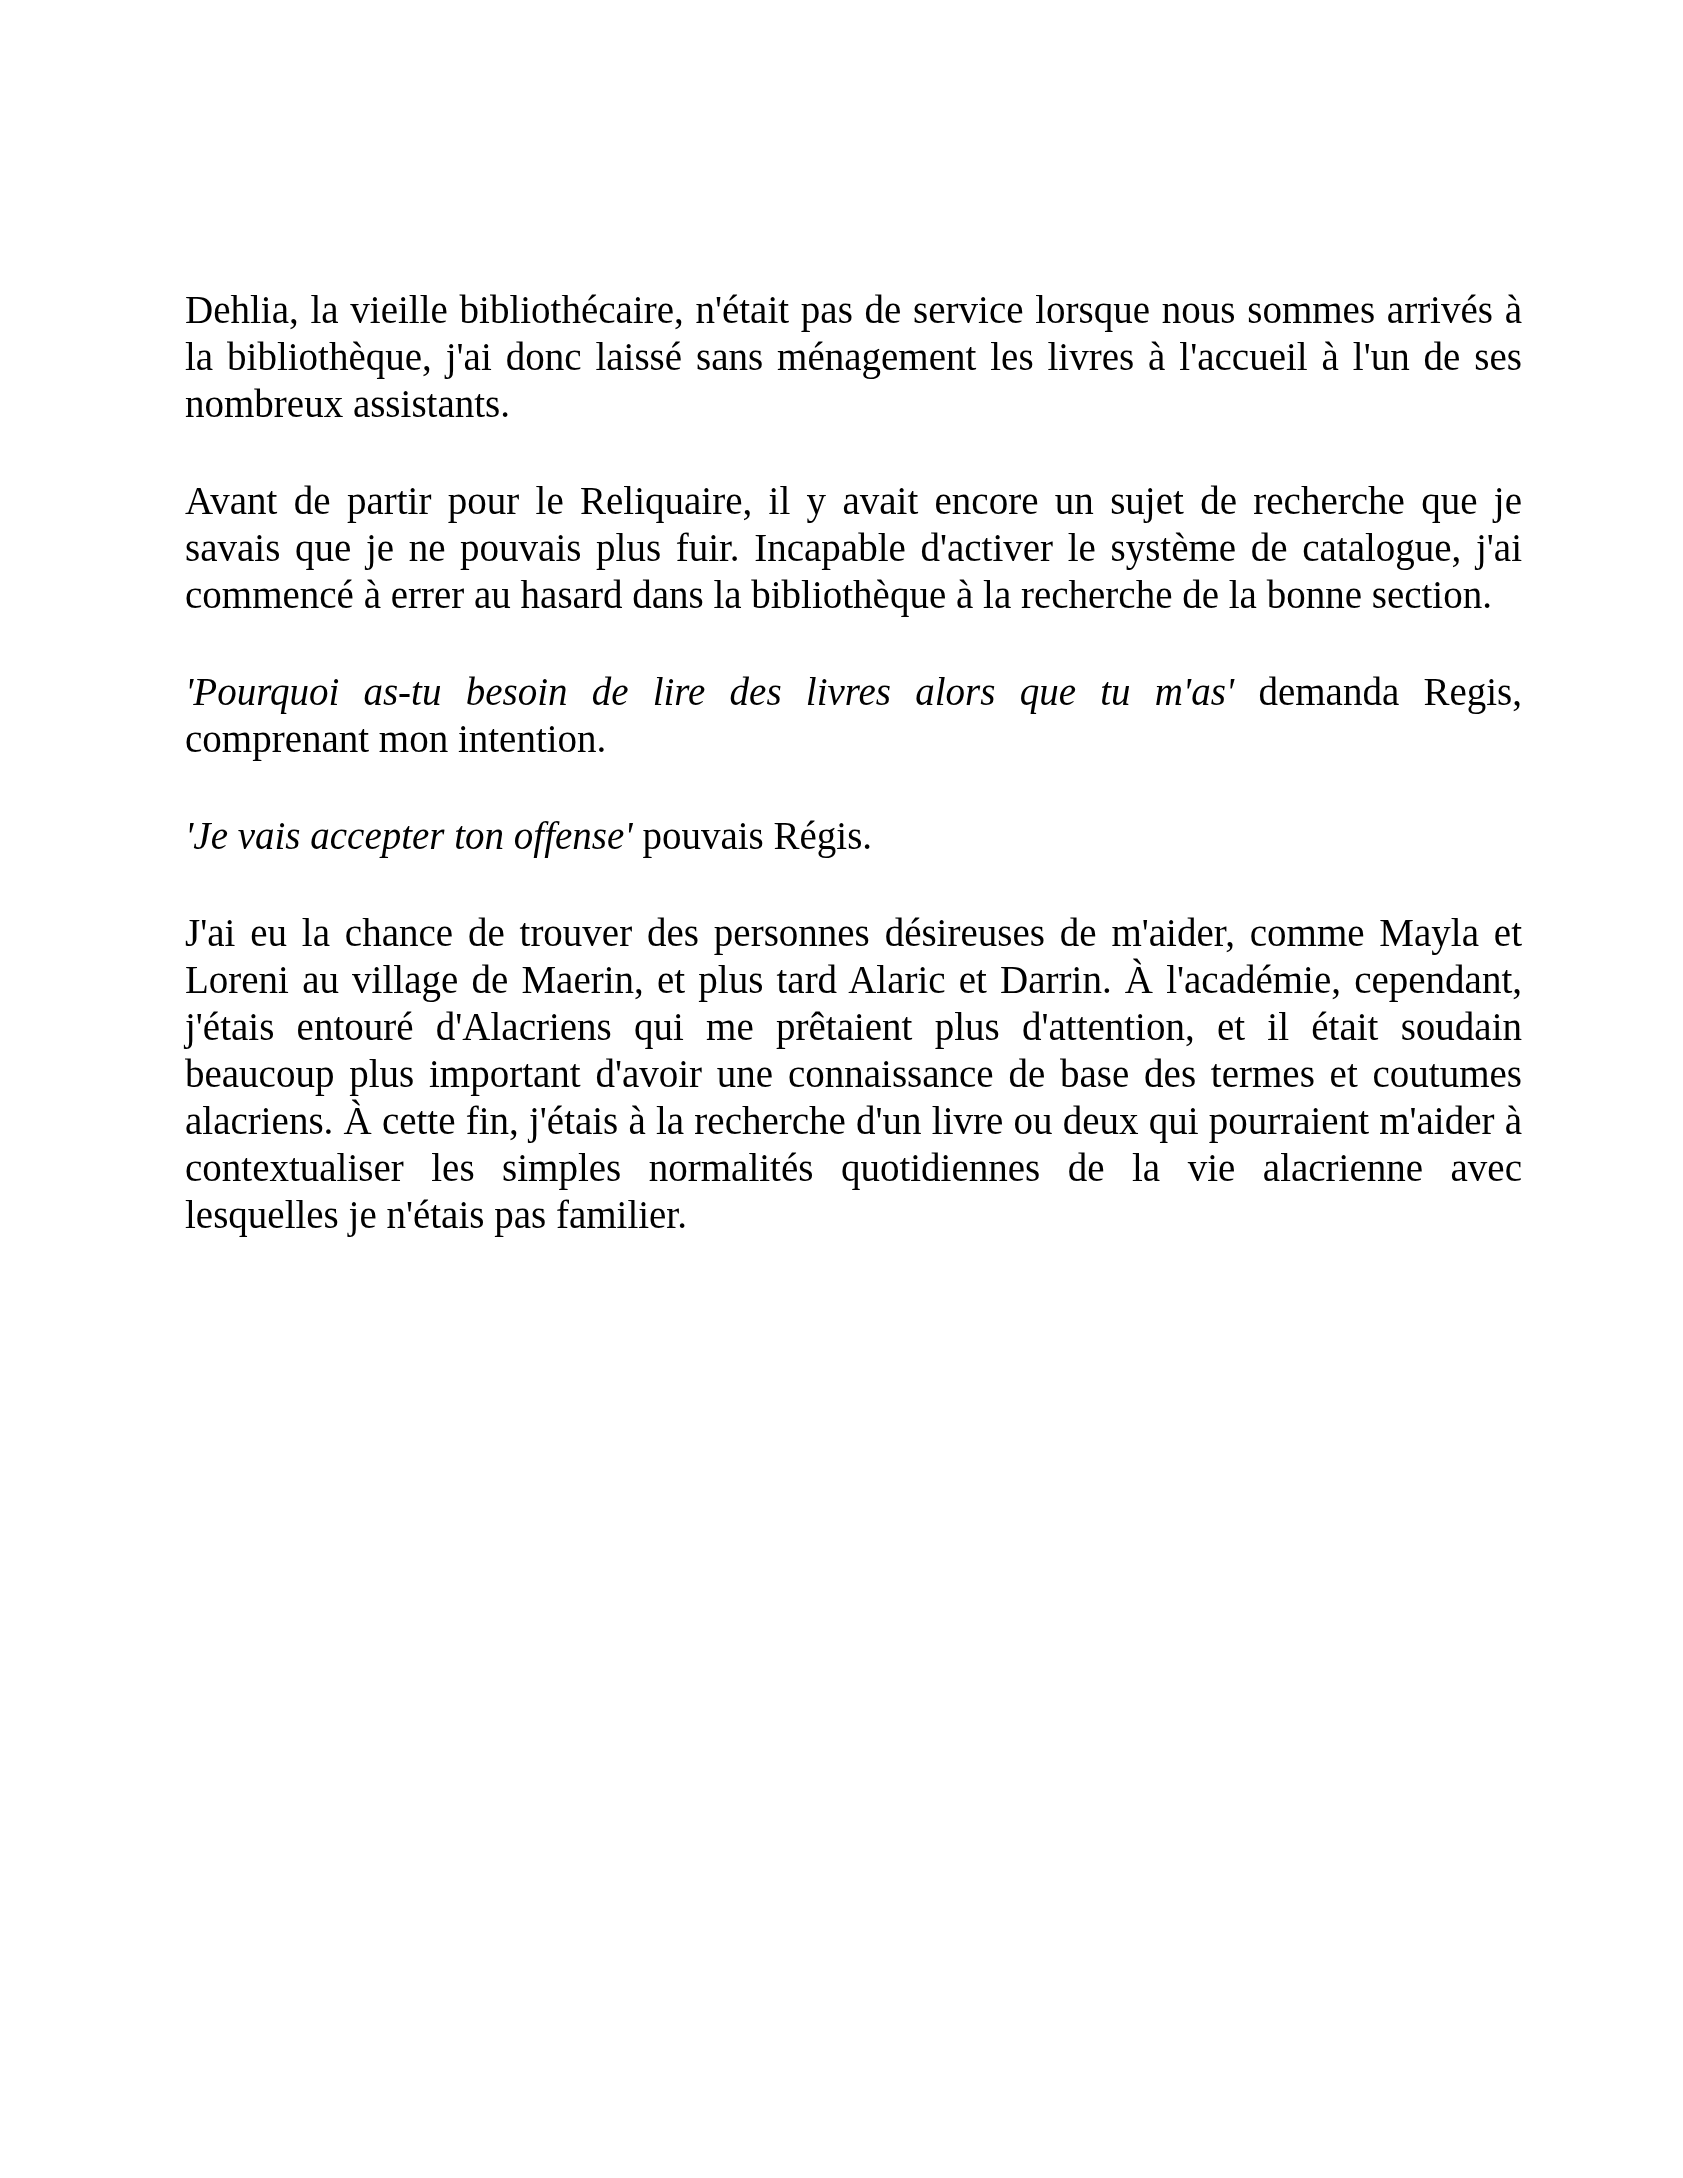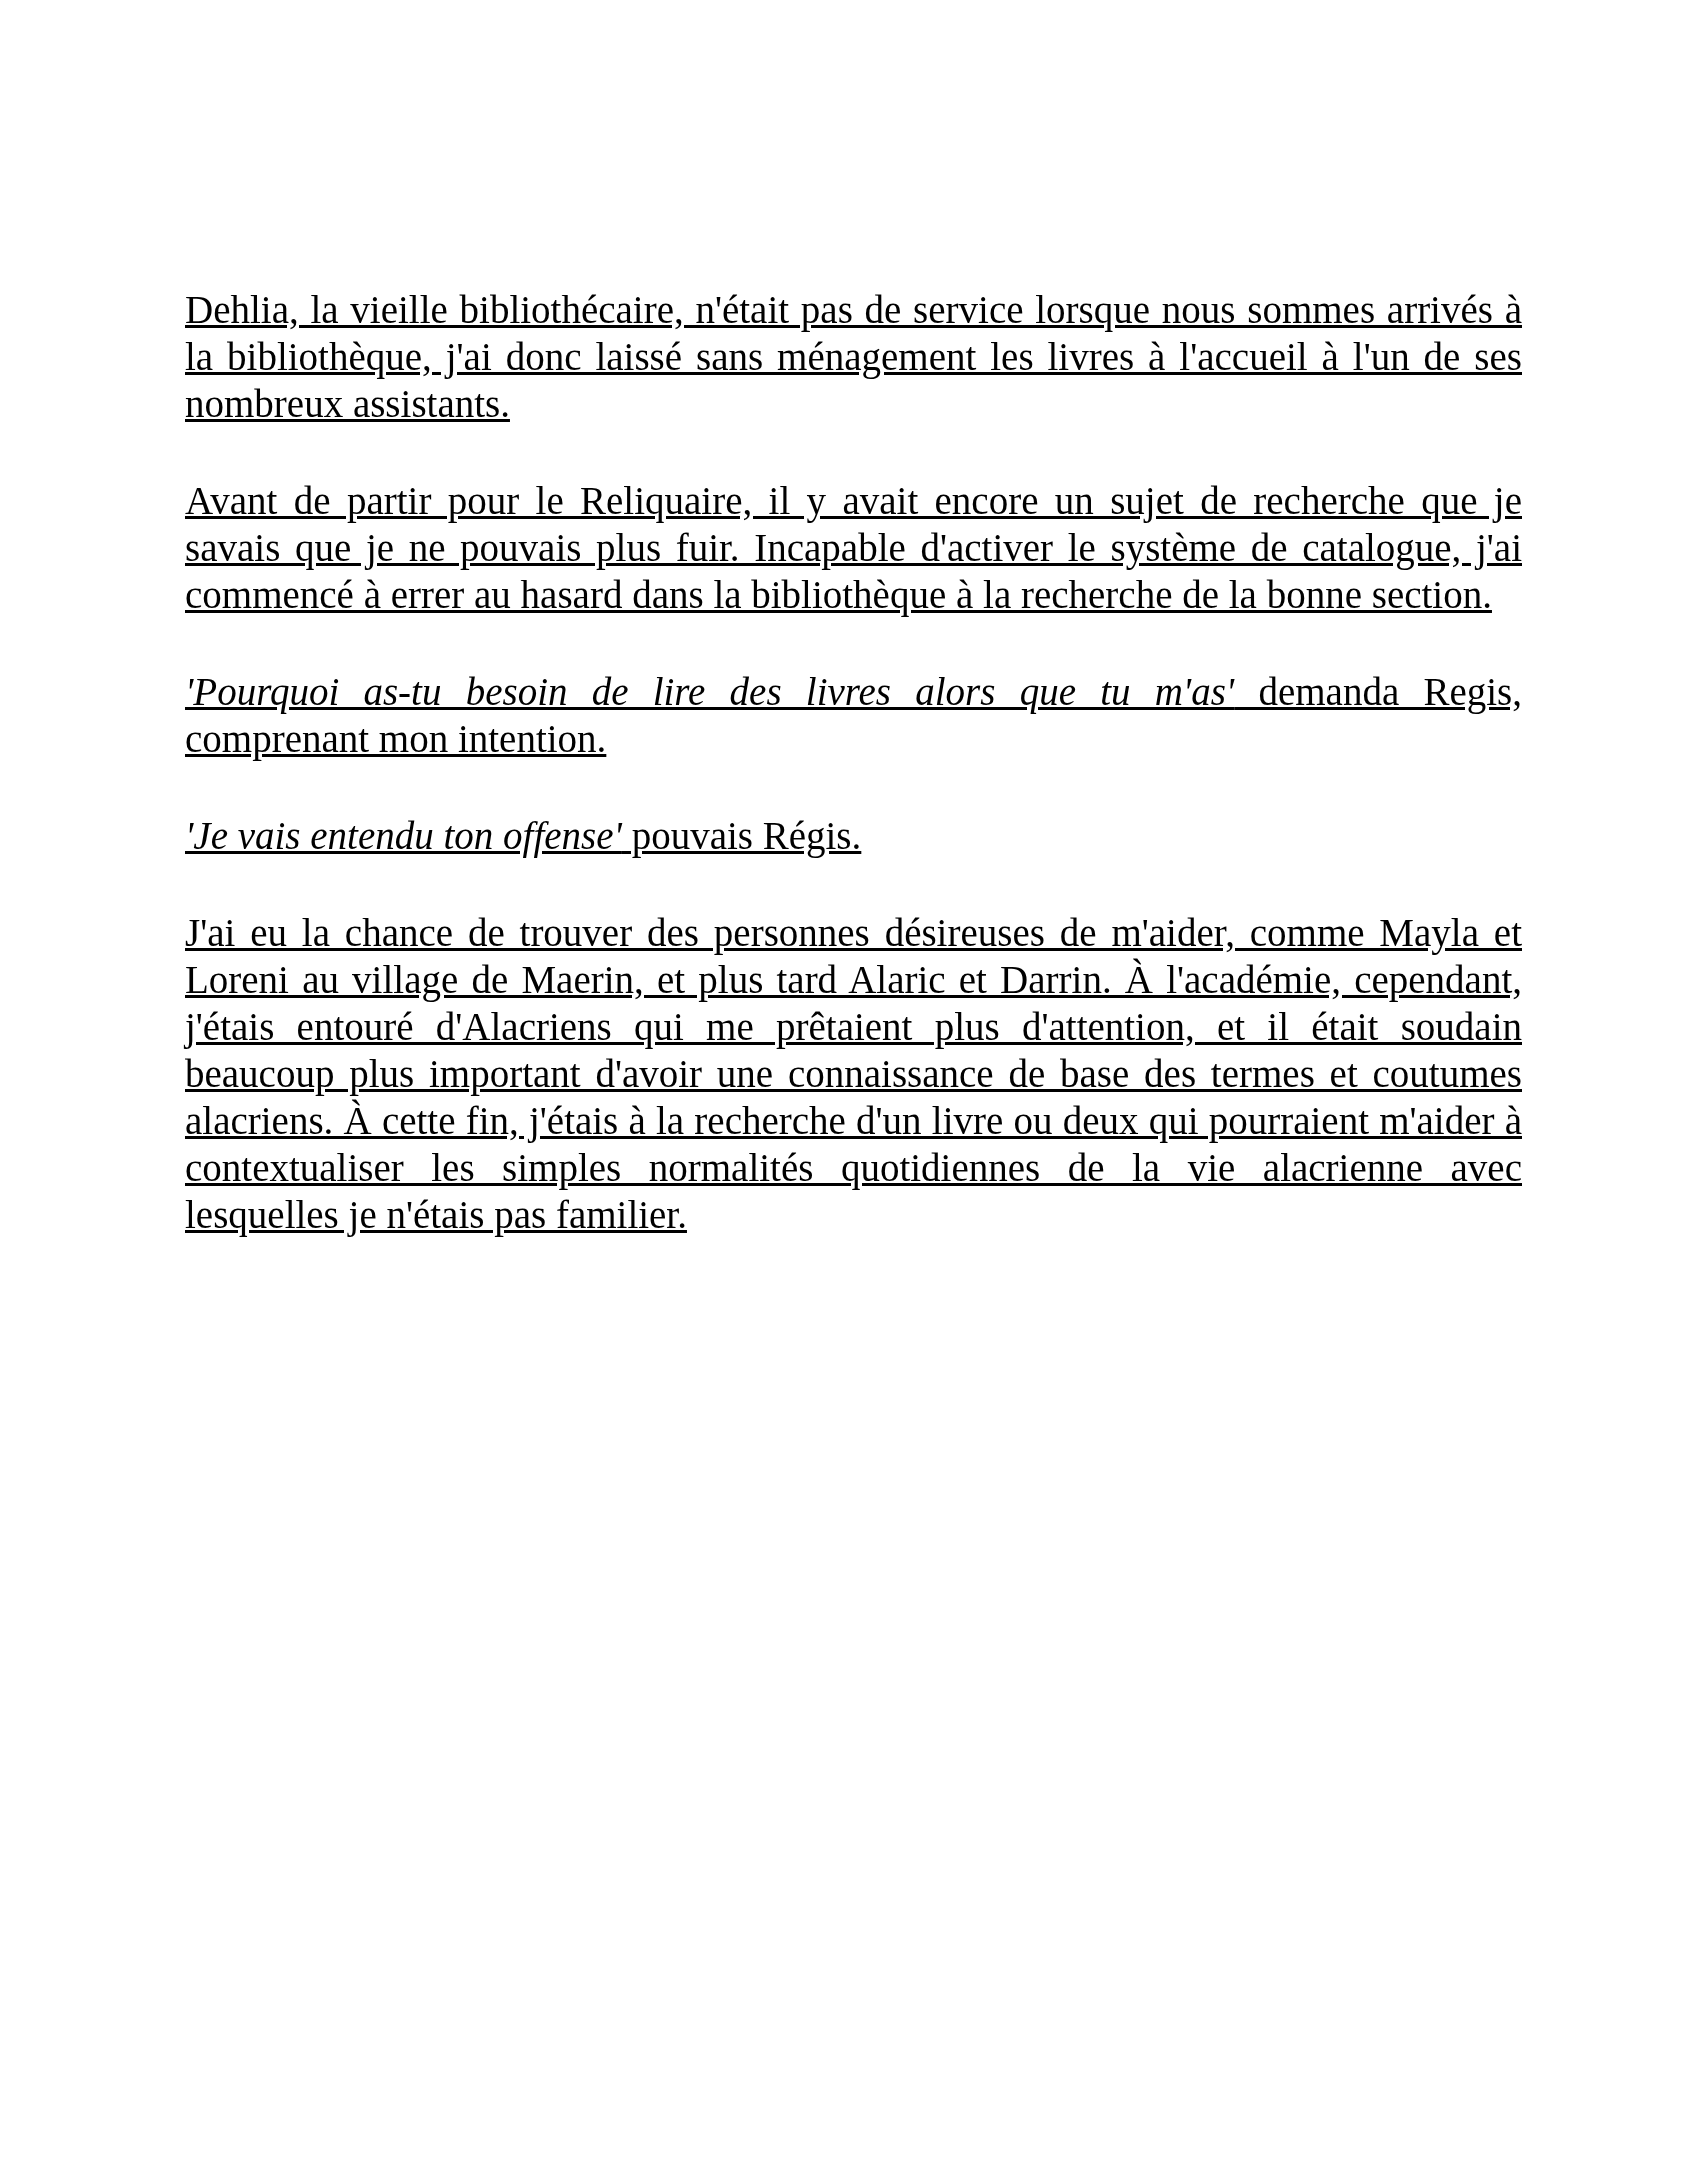--- a/index.html
+++ b/index.html
@@ -21,37 +21,37 @@
     width: 100%;
   }
   p.para {
     margin: 0 0 50px 0;
     font-family: "Liberation Serif", serif;
     font-size: 39px;
     line-height: 47px;
     text-align: justify;
     color: #000000;
   }
-  .seg { font-style: normal; text-decoration: underline; }
+  .seg { font-style: normal; }
   .seg.italic { font-style: italic; }
 </style>
 </head>
 <body>
 
 <div class="page">
   <div class="text-column">
 
     <p class="para"><span class="seg">Dehlia, la vieille bibliothécaire, n'était pas de service lorsque nous sommes arrivés à la bibliothèque, j'ai donc laissé sans ménagement les livres à l'accueil à l'un de ses nombreux assistants.</span></p>
 
     <p class="para"><span class="seg">Avant de partir pour le Reliquaire, il y avait encore un sujet de recherche que je savais que je ne pouvais plus fuir. Incapable d'activer le système de catalogue, j'ai commencé à errer au hasard dans la bibliothèque à la recherche de la bonne section.</span></p>
 
     <p class="para"><span class="seg italic">'Pourquoi as-tu besoin de lire des livres alors que tu m'as'</span><span class="seg"> demanda Regis, comprenant mon intention.</span></p>
 
 
-    <p class="para"><span class="seg italic">'Je vais entendu ton offense'</span><span class="seg"> pouvais Régis.</span></p>
+    <p class="para"><span class="seg italic">'Je vais accepter ton offense'</span><span class="seg"> pouvais Régis.</span></p>
 
     <p class="para"><span class="seg">J'ai eu la chance de trouver des personnes désireuses de m'aider, comme Mayla et Loreni au village de Maerin, et plus tard Alaric et Darrin. À l'académie, cependant, j'étais entouré d'Alacriens qui me prêtaient plus d'attention, et il était soudain beaucoup plus important d'avoir une connaissance de base des termes et coutumes alacriens. À cette fin, j'étais à la recherche d'un livre ou deux qui pourraient m'aider à contextualiser les simples normalités quotidiennes de la vie alacrienne avec lesquelles je n'étais pas familier.</span></p>
 
 
 
 
   </div>
 </div>
 
 

